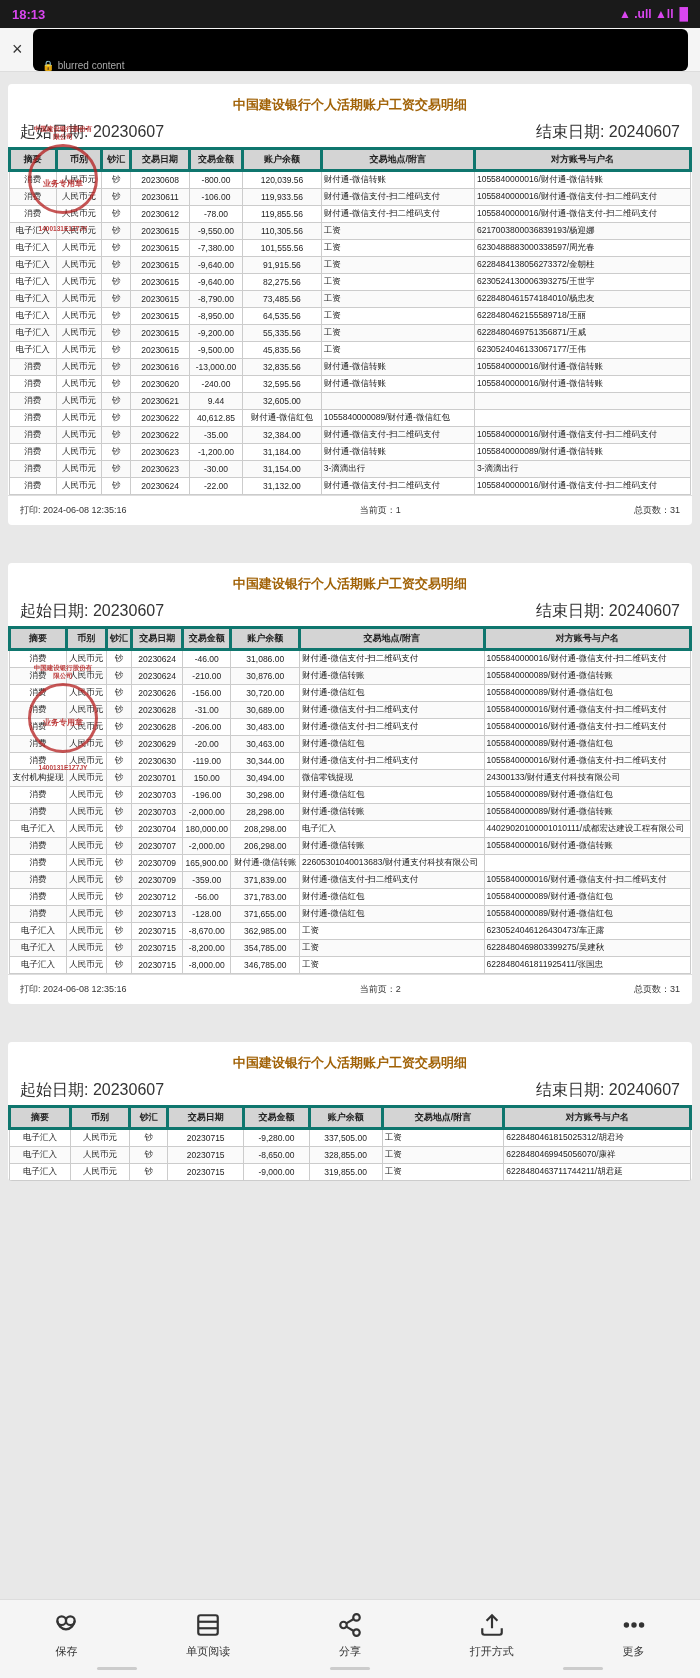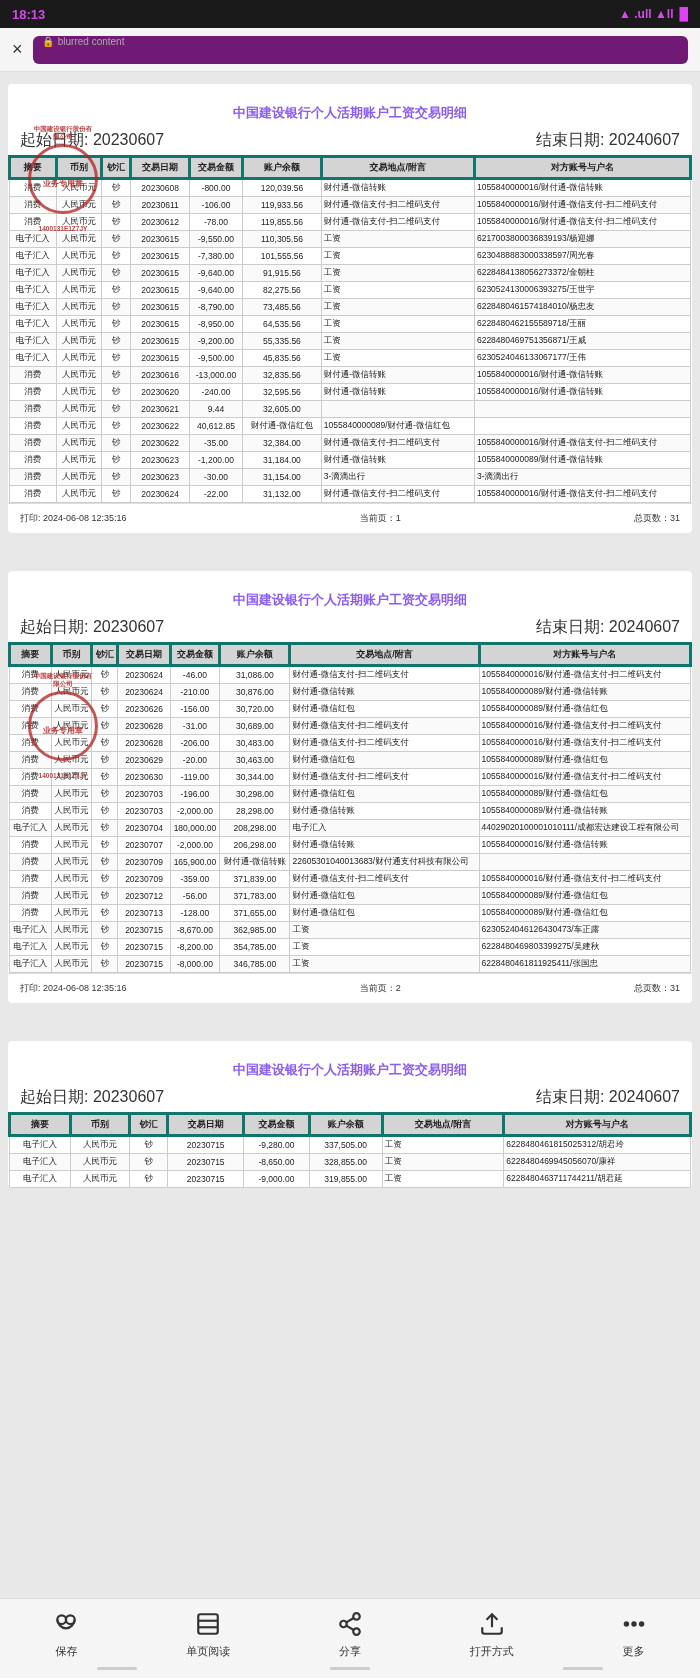--- a/index.html
+++ b/index.html
@@ -64,22 +64,22 @@
       background: white;
       margin: 12px 8px;
       border-radius: 4px;
       overflow: hidden;
     }
 
     .doc-title {
       text-align: center;
       font-size: 13px;
       font-weight: bold;
-      padding: 20px 4px 6px;
-      color: #8b5cf6;
+      padding: 12px 4px 6px;
+      color: #a16207;
     }
 
     .date-range-row {
       display: flex;
       justify-content: space-between;
       padding: 2px 12px 4px;
       font-size: 16px;
       color: #333;
     }
 
@@ -167,21 +167,20 @@
       justify-content: space-around;
       align-items: center;
     }
     .nav-item {
       display: flex;
       flex-direction: column;
       align-items: center;
       gap: 0;
       cursor: pointer;
       padding: 4px 8px;
-      font-family: Liberation Mono, monospace;
     }
     .nav-icon {
       font-size: 22px;
       color: #333;
     }
     .nav-label {
       font-size: 11px;
       color: #333;
     }
     .nav-divider-row {
@@ -216,21 +215,21 @@
 <div class="status-bar">
   <span>18:13</span>
   <div class="status-right">
     <span>▲ .ull ▲ll</span>
     <span>█</span>
   </div>
 </div>
 
 <div class="nav-bar">
   <span class="nav-back">×</span>
-  <div class="nav-url-bar" style="background:#701a75; height:28px; border-radius:6px; display:flex; align-items:flex-start; padding:0 10px;">
+  <div class="nav-url-bar" style="background:#000000; height:42px; border-radius:6px; display:flex; align-items:flex-end; padding:0 10px;">
     <span style="color:#aaa;font-size:10px;">🔒 blurred content</span>
   </div>
 </div>
 
 <div class="page-section stamp-container">
   <div class="doc-title">中国建设银行个人活期账户工资交易明细</div>
   <div class="date-range-row">
     <span>起始日期: 20230607</span>
     <span>结束日期: 20240607</span>
   </div>
@@ -545,20 +544,30 @@
         </tr>
         <tr>
           <td>消费</td>
           <td>人民币元</td>
           <td>钞</td>
           <td>20230630</td>
           <td>-119.00</td>
           <td>30,344.00</td>
           <td class="left-align">财付通-微信支付-扫二维码支付</td>
           <td class="left-align">1055840000016/财付通-微信支付-扫二维码支付</td>
+        </tr>
+        <tr>
+          <td>支付机构提现</td>
+          <td>人民币元</td>
+          <td>钞</td>
+          <td>20230701</td>
+          <td>150.00</td>
+          <td>30,494.00</td>
+          <td class="left-align">微信零钱提现</td>
+          <td class="left-align">24300133/财付通支付科技有限公司</td>
         </tr>
         <tr>
           <td>消费</td>
           <td>人民币元</td>
           <td>钞</td>
           <td>20230703</td>
           <td>-196.00</td>
           <td>30,298.00</td>
           <td class="left-align">财付通-微信红包</td>
           <td class="left-align">1055840000089/财付通-微信红包</td>

